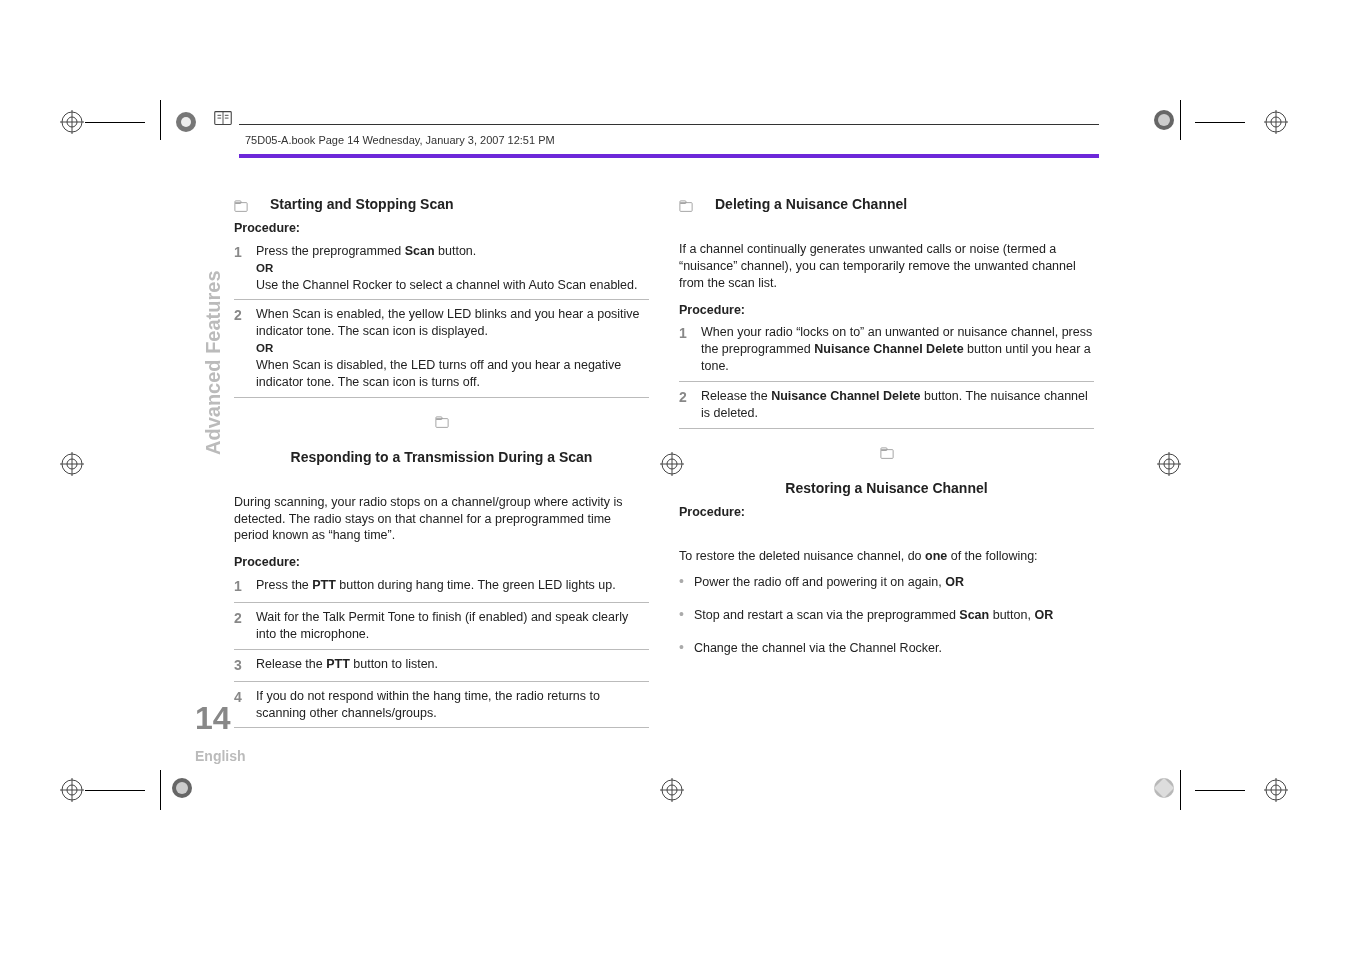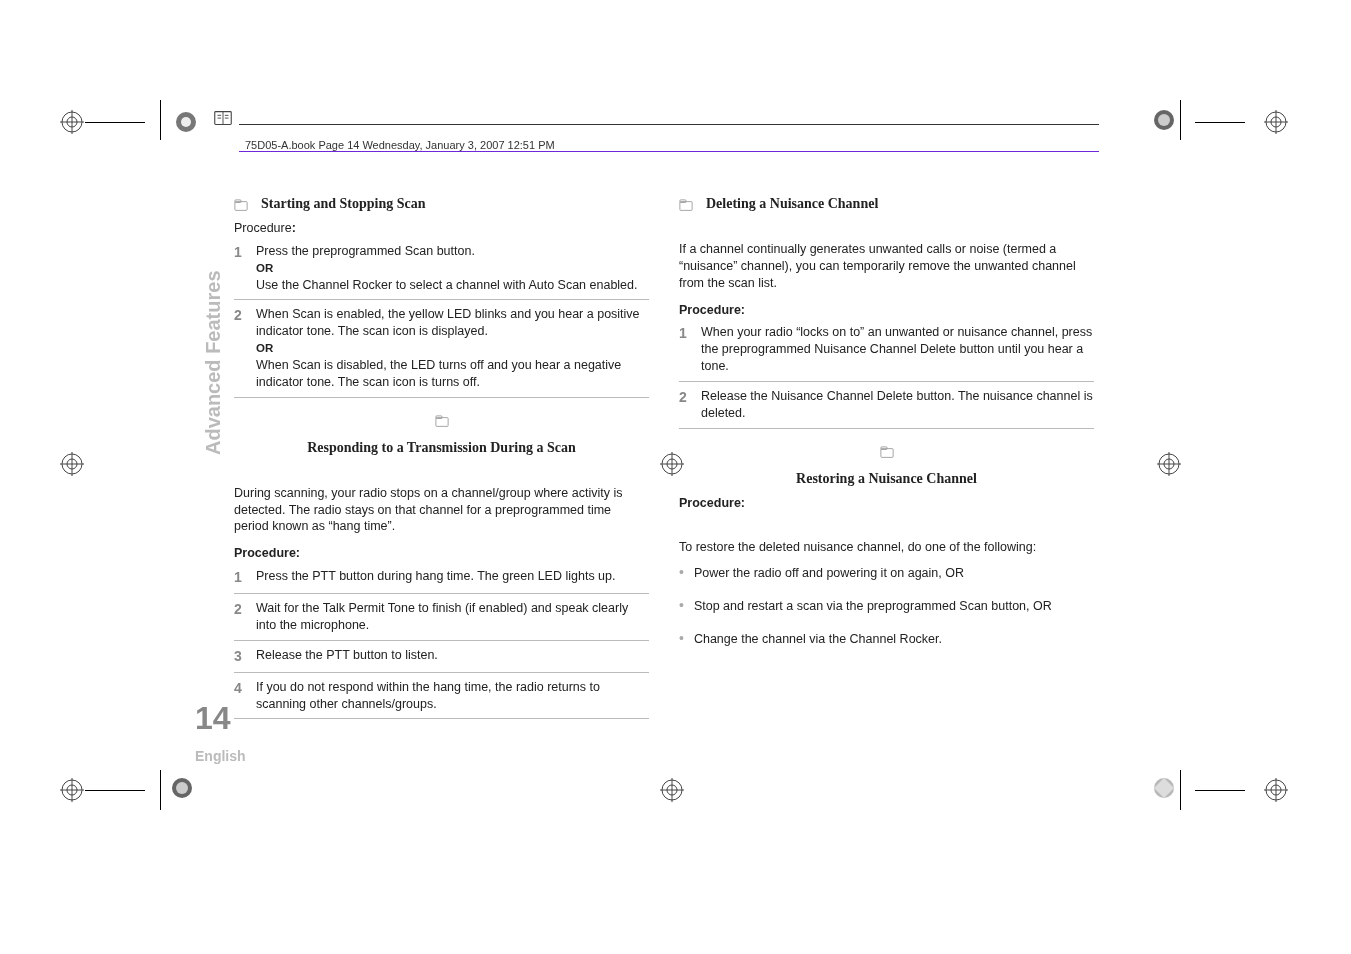--- a/index.html
+++ b/index.html
@@ -29,27 +29,27 @@
 .corner-mark {
   position: absolute;
   width: 24px;
   height: 24px;
 }
 .header-line {
   position: absolute;
   top: 124px;
   left: 239px;
   width: 860px;
-  height: 28px;
+  height: 34px;
   border-top: 1px solid #333;
-  border-bottom: 1px solid #6d28d9;
+  border-bottom: 4px solid #6d28d9;
   font-size: 11px;
   color: #333;
   display: flex;
-  align-items: flex-end;
+  align-items: center;
   padding-left: 6px;
 }
 .page-content {
   position: absolute;
   top: 195px;
   left: 234px;
   width: 860px;
   display: flex;
   gap: 30px;
 }
@@ -58,22 +58,21 @@
   font-size: 13px;
   color: #222;
   line-height: 1.35;
 }
 .section-heading {
   font-weight: bold;
   font-size: 14px;
   margin-bottom: 6px;
   display: flex;
   align-items: center;
-  gap: 13px;
-  font-family: Liberation Serif, serif;
+  gap: 22px;
 }
 .folder-icon {
   display: inline-block;
   width: 14px;
   height: 12px;
 }
 .proc-label {
   font-weight: bold;
   font-size: 12.5px;
   margin-bottom: 6px;
@@ -129,21 +128,21 @@
   color: #888;
 }
 .english-label {
   position: absolute;
   left: 195px;
   top: 748px;
   font-size: 14px;
   font-weight: bold;
   color: #bbb;
 }
-b { font-weight: normal; text-align: center; }
+b { font-weight: bold; text-align: center; }
 </style>
 </head>
 <body>
 
 <div class="registration-mark" style="top:110px;left:60px"><svg viewBox="0 0 24 24">
       <circle cx="12" cy="12" r="10" fill="none" stroke="#444" stroke-width="1"></circle>
       <circle cx="12" cy="12" r="5" fill="none" stroke="#444" stroke-width="1"></circle>
       <line x1="0" y1="12" x2="24" y2="12" stroke="#444"></line>
       <line x1="12" y1="0" x2="12" y2="24" stroke="#444"></line>
     </svg></div>

